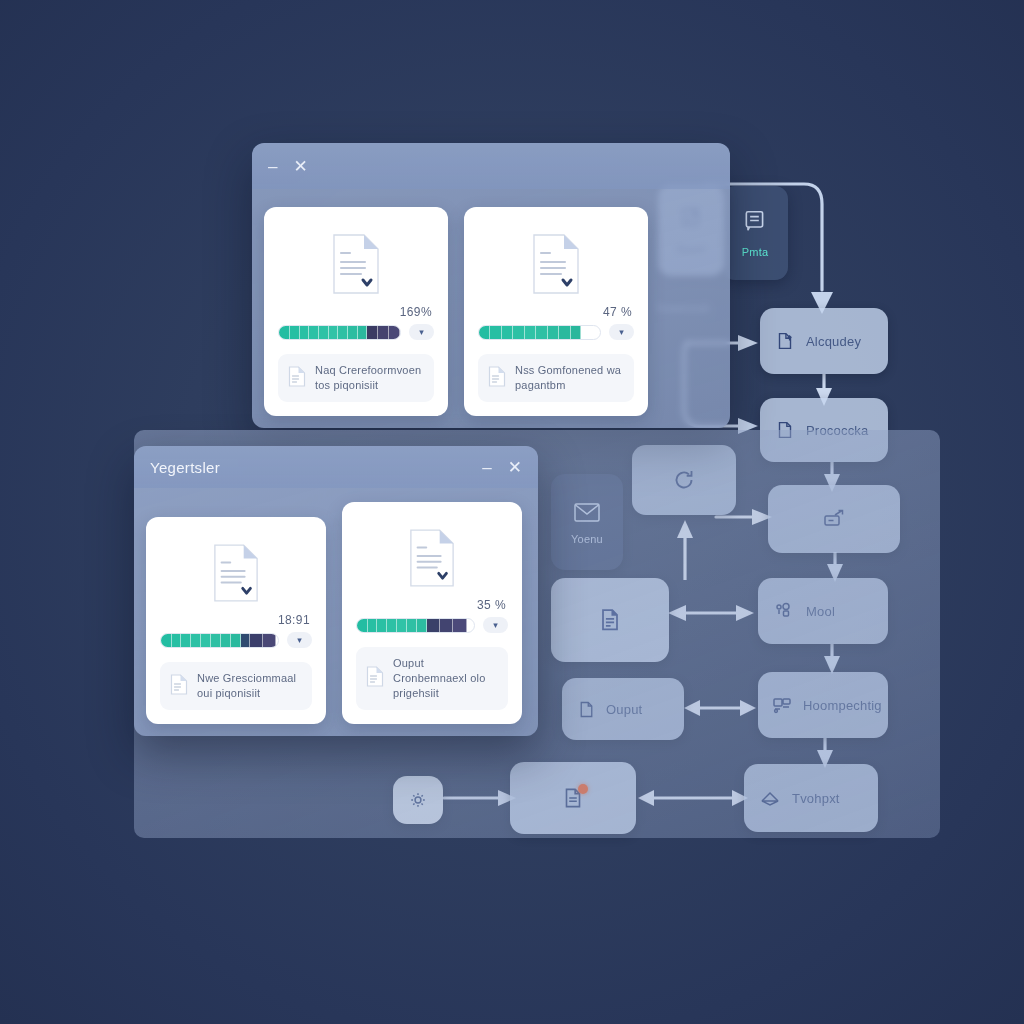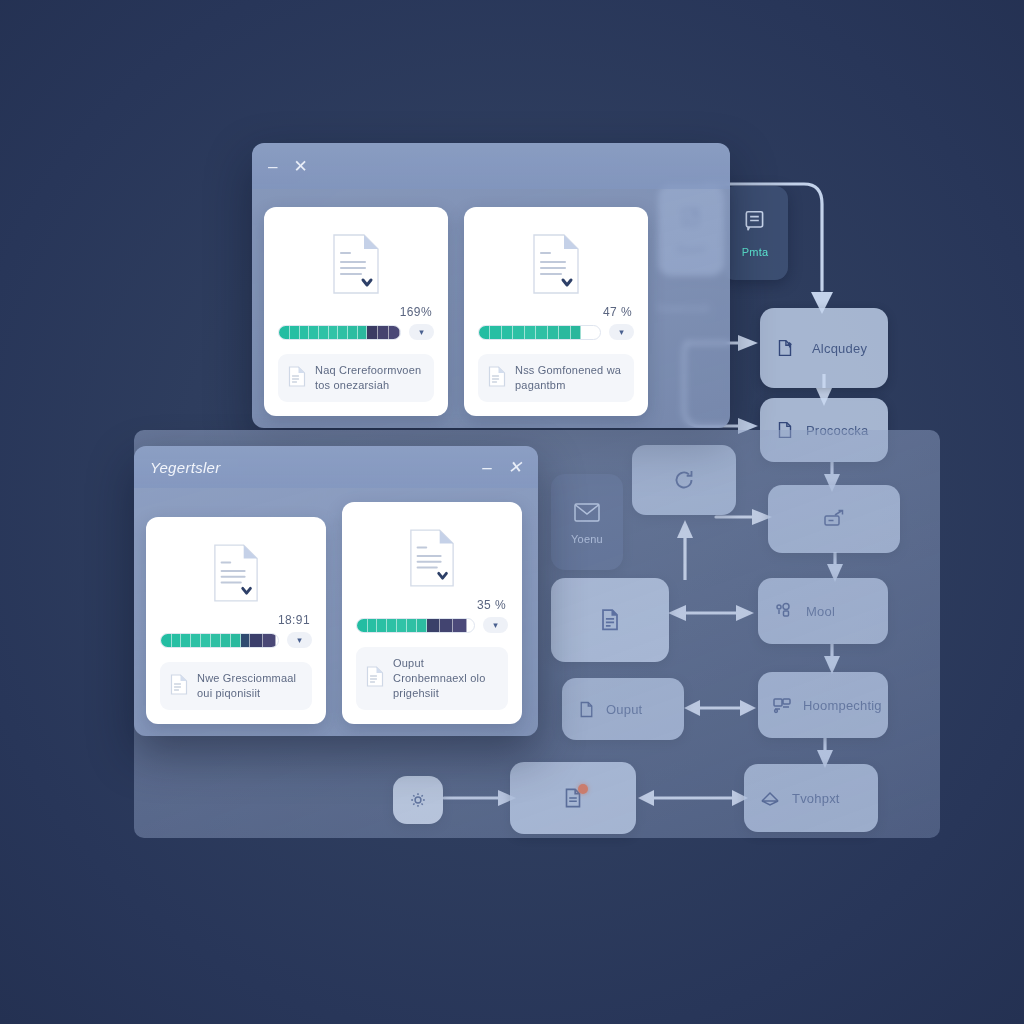--- a/index.html
+++ b/index.html
@@ -235,21 +235,21 @@
         <rect x="4.5" y="4" width="14" height="15" rx="1.5"></rect>
         <path d="M14 4 v5 h5" fill="#3c5181"></path>
         <path d="M7.5 12h7M7.5 15h5"></path>
       </svg>
     </span>
     <span class="tlabel" style="color:#3e5280;">Nuurt</span>
   </div>
 
   <div class="floaty-label" style="left:655px; top:302px;">Teawneah</div>
 
-  <div class="node" style="left:760px; top:308px; width:128px; height:80px; padding:18px 14px; gap:16px;">
+  <div class="node" style="left:760px; top:308px; width:128px; height:66px; padding:18px 14px; gap:10px;">
     <span class="ico">
       <svg width="22" height="22" viewBox="0 0 24 24" fill="none" stroke="#33477a" stroke-width="1.5">
         <path d="M6 4h7l5 5v11H6z"></path>
           <path d="M13 4v5h5"></path>
           <path d="M15 8.5l2-2 2 2M17 6.5v5"></path>
       </svg>
     </span>
     <span class="nlabel">Alcqudey</span>
   </div>
 
@@ -403,21 +403,21 @@
           <div class="pcaret">▾</div>
         </div>
         <div class="frow">
           <span class="ico">
             <svg width="18" height="21" viewBox="0 0 18 21" fill="none">
               <path d="M1.5 1h9l6 6v13h-15z" fill="#fff" stroke="#cfd8e6" stroke-width="1.2"></path>
               <path d="M10.5 1v6h6z" fill="#d3ddee"></path>
               <path d="M4.5 10h6M4.5 13h6M4.5 16h4" stroke="#cbd3e0" stroke-width="1.3" stroke-linecap="round"></path>
             </svg>
           </span>
-          <span class="ftext">Naq Crerefoormvoen tos onezarsiah</span>
+          <span class="ftext">Naq Crerefoormvoen tos piqonisiit</span>
         </div>
       </div>
 
       <div class="fcard" style="width:184px;">
         <div class="docwrap">
           <svg width="50" height="62" viewBox="0 0 50 62" fill="none">
             <path d="M3 2h30l14 14v44H3z" fill="#fff" stroke="#d4dbe8" stroke-width="1.4"></path>
             <path d="M33 2v14h14z" fill="#c5d1e8"></path>
             <path d="M10 20h9M10 29h24M10 35h24M10 41h20" stroke="#c0c9da" stroke-width="2.1" stroke-linecap="round"></path>
             <path d="M32 47l4 5 4-5" stroke="#2e4068" stroke-width="3" stroke-linecap="round" stroke-linejoin="round"></path>
@@ -451,21 +451,21 @@
       </div>
 
     </div>
   </div>
 
   <div style="position:absolute; left:134px; top:430px; width:806px; height:408px;
               background:linear-gradient(160deg, rgba(150,167,201,0.55), rgba(140,158,195,0.38));
               border-radius:10px;"></div>
 
   <div class="window" style="left:134px; top:446px; width:404px; height:290px;">
-    <div class="win-bar" style="height:42px;font-style:italic;">
+    <div class="win-bar" style="height:42px;">
       <div class="win-title">Yegertsler</div>
       <div class="win-ctrls">
         <span>–</span>
         <span>✕</span>
       </div>
     </div>
     <div class="win-body" style="height:248px; ">
 
       <div class="fcard" style="width:180px;">
         <div class="docwrap">

